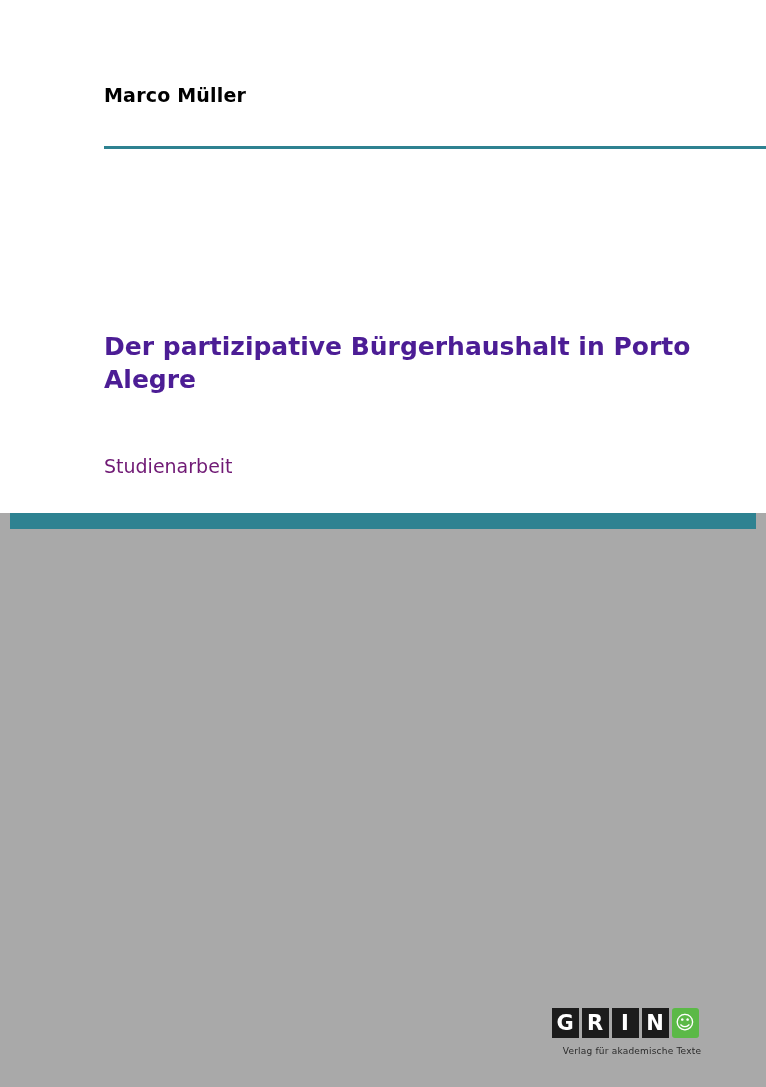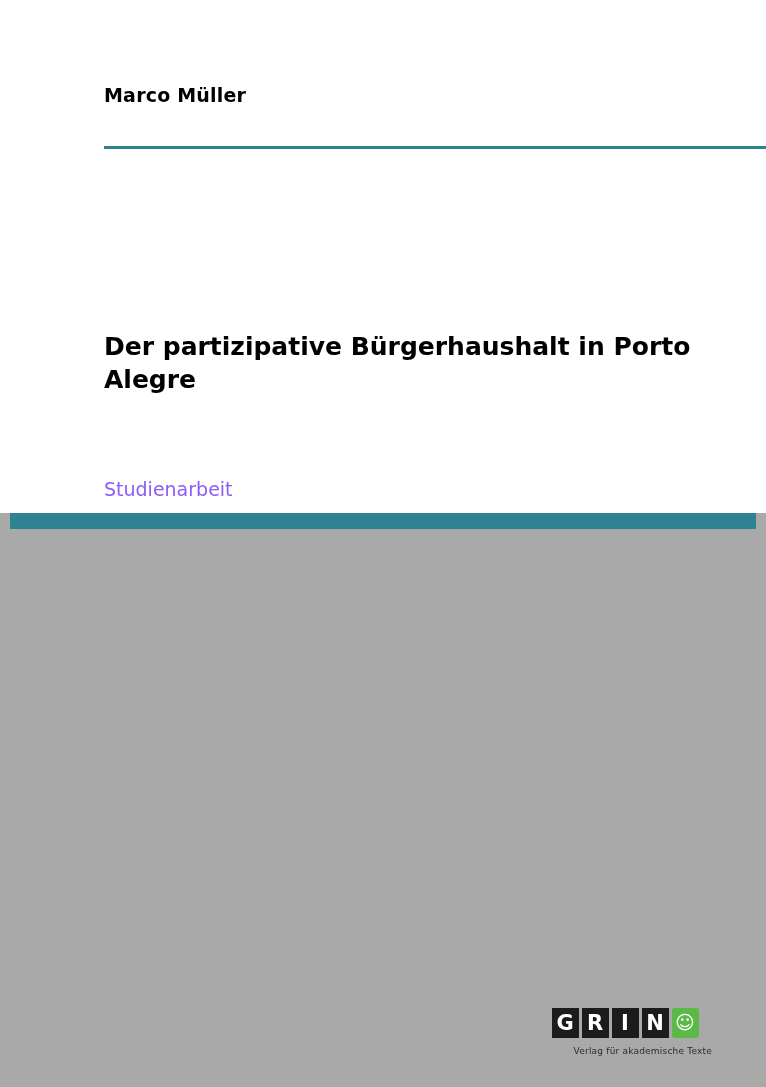--- a/index.html
+++ b/index.html
@@ -44,38 +44,37 @@
     background: #2e8291;
   }
   .title {
     position: absolute;
     left: 104px;
     top: 330px;
     width: 600px;
     font-size: 25px;
     font-weight: bold;
     line-height: 1.33;
-    color: #000000;
+    color: #4c1d95;
   }
   .subtitle {
     position: absolute;
     left: 104px;
     top: 404px;
     width: 620px;
     font-size: 19px;
     font-weight: normal;
     color: #1a1a1a;
   }
   .doctype {
     position: absolute;
     left: 104px;
     top: 455px;
     font-size: 19px;
-    color: #8b5cf6;
-    margin-top: 23px;
+    color: #701a75;
   }
   
   .band {
     position: absolute;
     left: 0;
     top: 513px;
     width: 766px;
     height: 16px;
     background: #2e8291;
   }
@@ -143,21 +142,21 @@
     line-height: 28px;
     text-align: center;
     font-size: 19px;
     border-radius: 3px;
   }
   .logo-tagline {
     position: absolute;
     left: 552px;
     top: 1046px;
     width: 160px;
-    text-align: right;
+    text-align: center;
     font-size: 9px;
     color: #2b2b2b;
     letter-spacing: 0.2px;
   }
 </style>
 </head>
 <body>
 
 <div class="page">
 

